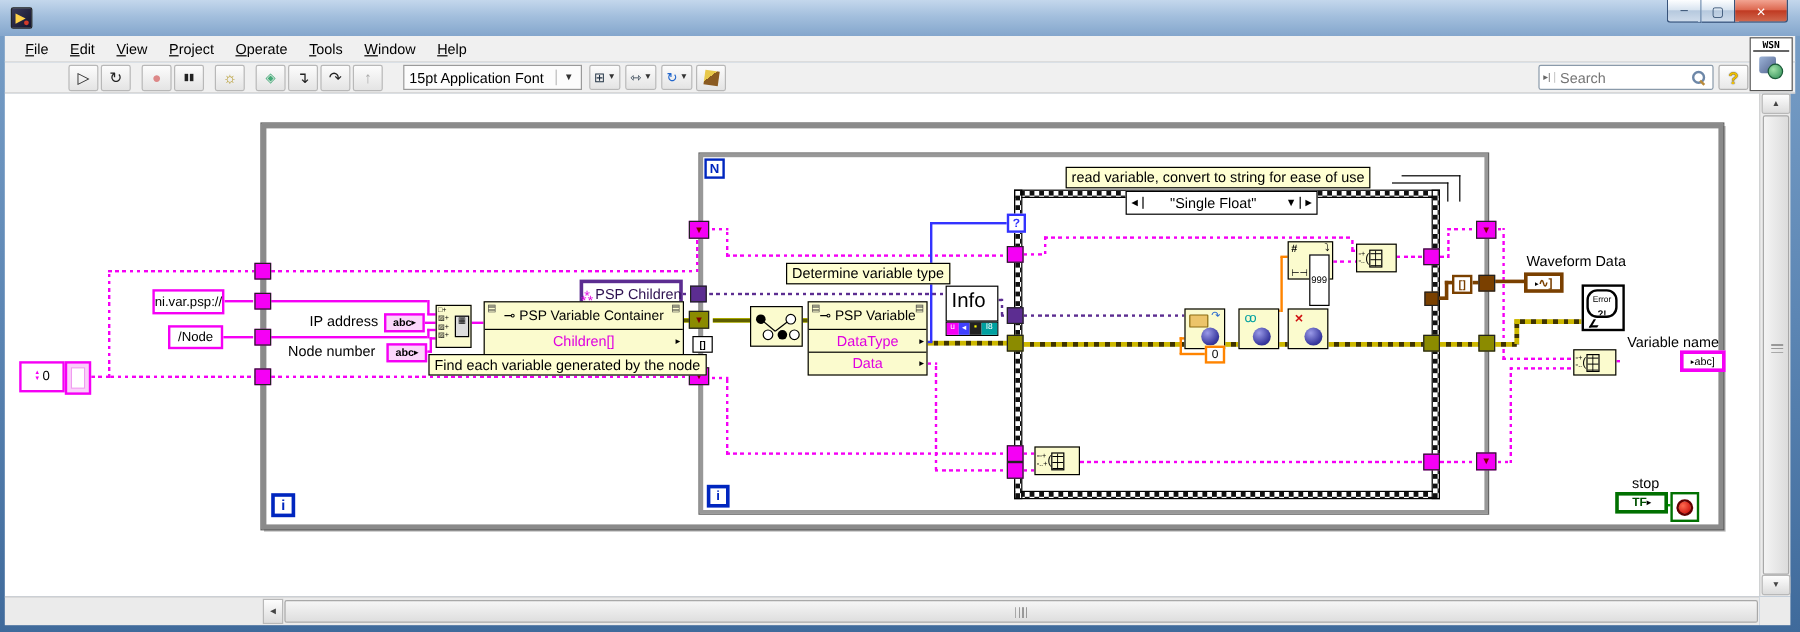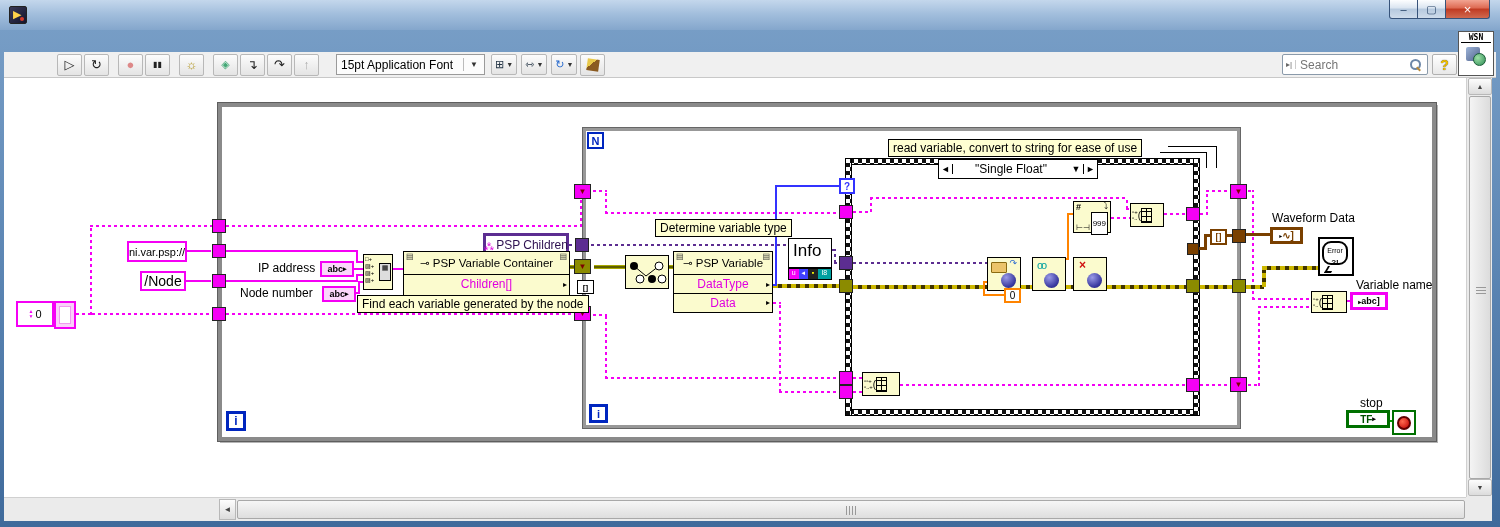--- a/index.html
+++ b/index.html
@@ -130,20 +130,30 @@
         <span>▶</span>
         <i></i>
       </div>
   </div>
   <div id="winbtns">
     <div class="wbtn min">–</div>
     <div class="wbtn max">▢</div>
     <div class="wbtn close">×</div>
   </div>
 
+  <div id="menubar">
+    <div class="menuitem">File</div>
+    <div class="menuitem">Edit</div>
+    <div class="menuitem">View</div>
+    <div class="menuitem">Project</div>
+    <div class="menuitem">Operate</div>
+    <div class="menuitem">Tools</div>
+    <div class="menuitem">Window</div>
+    <div class="menuitem">Help</div>
+  </div>
 
   <div id="toolbar">
     <div class="tsep" style="width:52px"></div>
     <div class="tbtn">
         <span>▷</span>
       </div>
     <div class="tbtn">
         <span>↻</span>
       </div>
     <div class="tsep"></div>
@@ -334,21 +344,21 @@
   <div class="tun pk" style="left:1186px;top:207px"></div>
   <div class="tun brn" style="left:1187px;top:243px;width:12px;height:12px"></div>
   <div class="tun olv" style="left:1186px;top:279px"></div>
   <div class="tun pk" style="left:1186px;top:378px"></div>
   <div class="tun pk idx" style="left:1230px;top:184px">▼</div>
   <div class="tun brn" style="left:1232px;top:229px"></div>
   <div class="tun olv" style="left:1232px;top:279px"></div>
   <div class="tun pk idx" style="left:1230px;top:377px">▼</div>
 
   <div class="term" style="left:127px;top:241px;width:60px;height:21px;border:2px solid #F500F5;font-size:11px">ni.var.psp://</div>
-  <div class="term" style="left:140px;top:271px;width:46px;height:20px;border:2px solid #F500F5;font-size:14px">/Node</div>
+  <div class="term" style="left:140px;top:271px;width:46px;height:20px;border:2px solid #F500F5;font-size:11px">/Node</div>
   <div class="lblfree" style="left:258px;top:261px">IP address</div>
   <div class="term" style="left:320px;top:261px;width:34px;height:16px;border:2px solid #F500F5;background:#FBD7FB;font-size:9px;font-weight:bold">
     <span>abc</span>
       <span style="font-size:7px">▸</span>
     </div>
   <div class="lblfree" style="left:240px;top:286px">Node number</div>
   <div class="term" style="left:322px;top:286px;width:34px;height:16px;border:2px solid #F500F5;background:#FBD7FB;font-size:9px;font-weight:bold">
     <span>abc</span>
       <span style="font-size:7px">▸</span>
     </div>
@@ -451,21 +461,21 @@
   </div>
   <div class="node" style="left:1073px;top:257px;width:34px;height:34px">
     <span style="position:absolute;left:5px;top:0px;color:#d01010;font-weight:bold;font-size:12px">×</span>
     <div class="sphere" style="left:13px;top:15px"></div>
   </div>
   <div class="term" style="left:1004px;top:288px;width:17px;height:15px;border:2px solid #FF8400;font-size:10px">0</div>
 
   <div class="node" style="left:1073px;top:201px;width:38px;height:32px">
     <span style="position:absolute;left:2px;top:0px;font-size:9px;font-weight:bold">#</span>
     <span style="position:absolute;right:2px;top:-1px;font-size:9px">⤵</span>
-    <span style="position:absolute;right:2px;top:10px;font-size:8px;border:1px solid #000;padding:6px 1px;background:#fff">999</span>
+    <span style="position:absolute;right:2px;top:10px;font-size:8px;border:1px solid #000;padding:16px 1px;background:#fff">999</span>
     <span style="position:absolute;left:2px;bottom:0px;font-size:8px">⊢⊣</span>
   </div>
 
   <div class="node" style="left:1130px;top:203px;width:34px;height:24px;display:flex;align-items:center;padding:1px">
     <span style="font-size:6px;line-height:6px">▫+<br>▫‥</span>
     <span style="font-size:10px">(</span>
       <span class="minigrid"></span>
   </div>
   <div class="node" style="left:862px;top:372px;width:38px;height:24px;display:flex;align-items:center;padding:1px">
     <span style="font-size:6px;line-height:6px">▫▫+<br>▫‥+</span>
@@ -485,21 +495,21 @@
     <span style="color:#000;font-size:6px">▸</span>
       <span style="font-weight:bold">∿]</span>
     </div>
   <div style="position:absolute;left:1318px;top:237px;width:36px;height:39px;background:#fff;border:2px solid #000">
     <div style="position:absolute;left:2px;top:2px;width:26px;height:24px;border:2px solid #000;border-radius:9px;text-align:center;line-height:9px">
       <span style="font-size:7px;display:block;margin-top:3px">Error</span>
       <span style="font-size:8px;font-weight:bold">?!</span></div>
     <div style="position:absolute;left:6px;bottom:1px;width:7px;height:7px;border-left:2px solid #000;border-bottom:2px solid #000;transform:skewX(-30deg)"></div>
   </div>
   <div class="lblfree" style="left:1356px;top:278px">Variable name</div>
-  <div class="term" style="left:1350px;top:292px;width:38px;height:18px;border:3px solid #F500F5;font-size:9px;font-weight:bold">
+  <div class="term" style="left:1400px;top:292px;width:38px;height:18px;border:3px solid #F500F5;font-size:9px;font-weight:normal">
     <span style="font-size:6px">▸</span>
       <span>abc]</span>
     </div>
 
   <div class="lblfree" style="left:1360px;top:396px">stop</div>
   <div class="term" style="left:1346px;top:410px;width:44px;height:18px;border:3px solid #007000;color:#005000;font-weight:bold;font-size:10px">
     <span>TF</span>
       <span style="font-size:7px;color:#000">▸</span>
     </div>
   <div style="position:absolute;left:1392px;top:410px;width:24px;height:25px;background:#fff;border:2px solid #007000;display:flex;align-items:center;justify-content:center">

